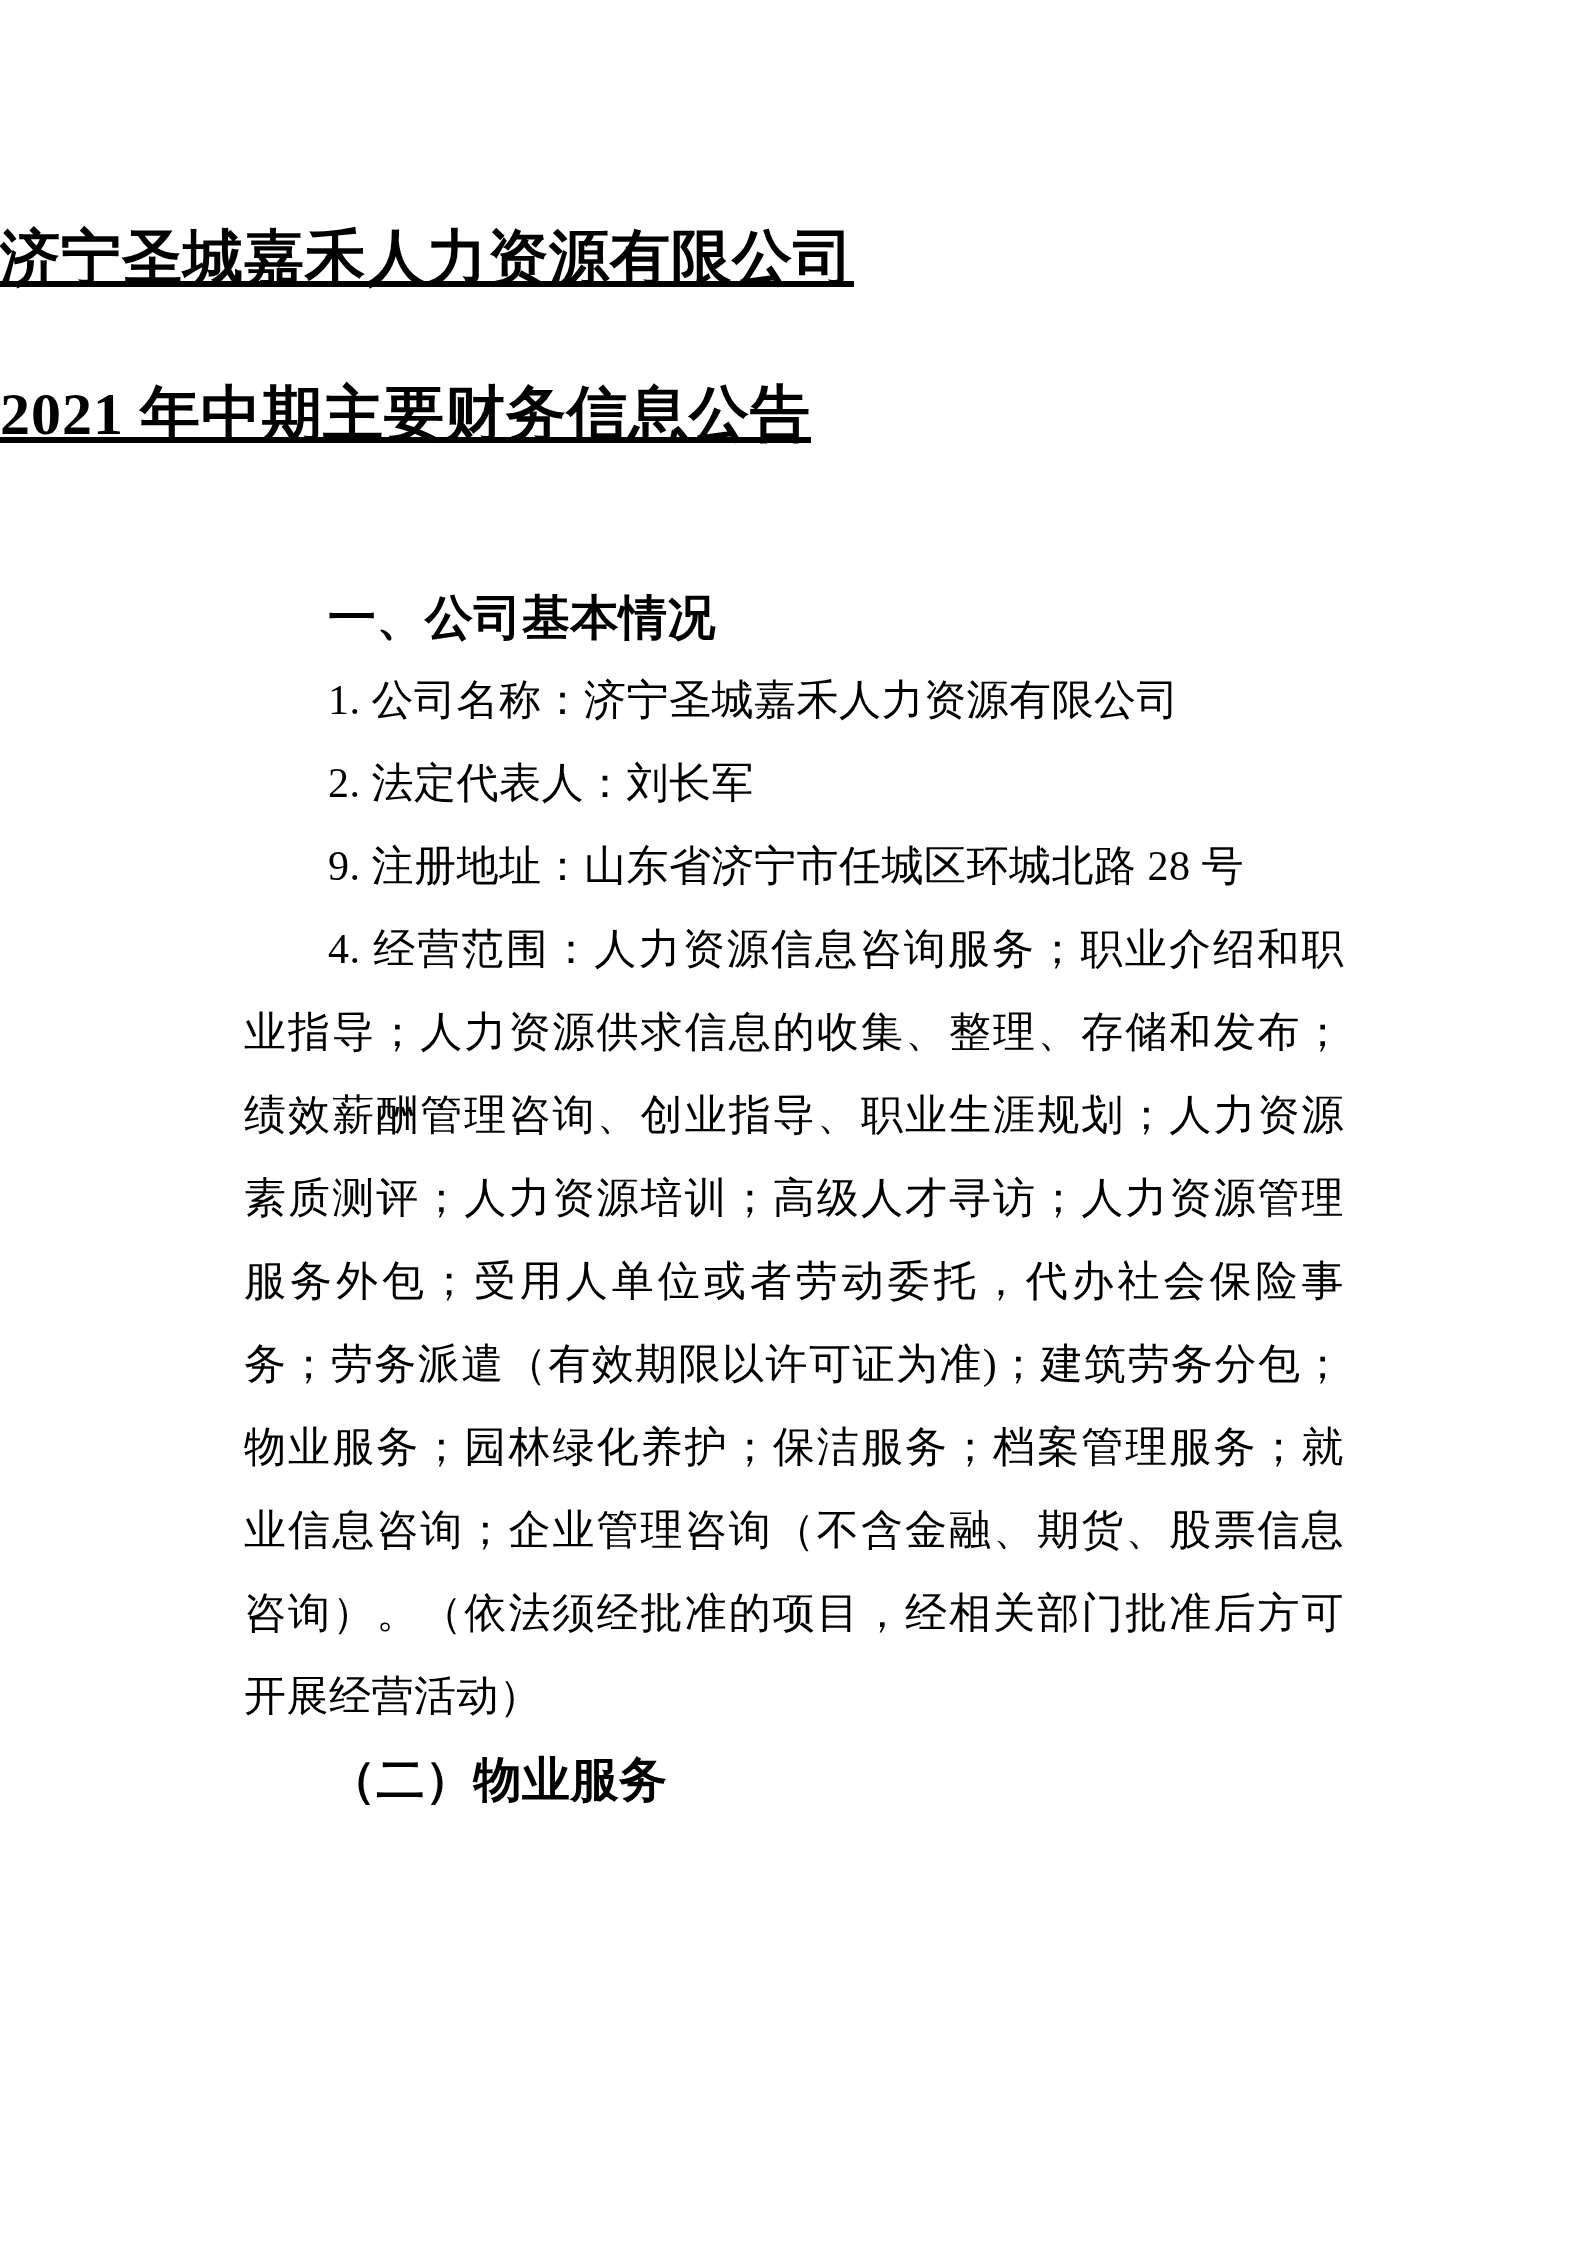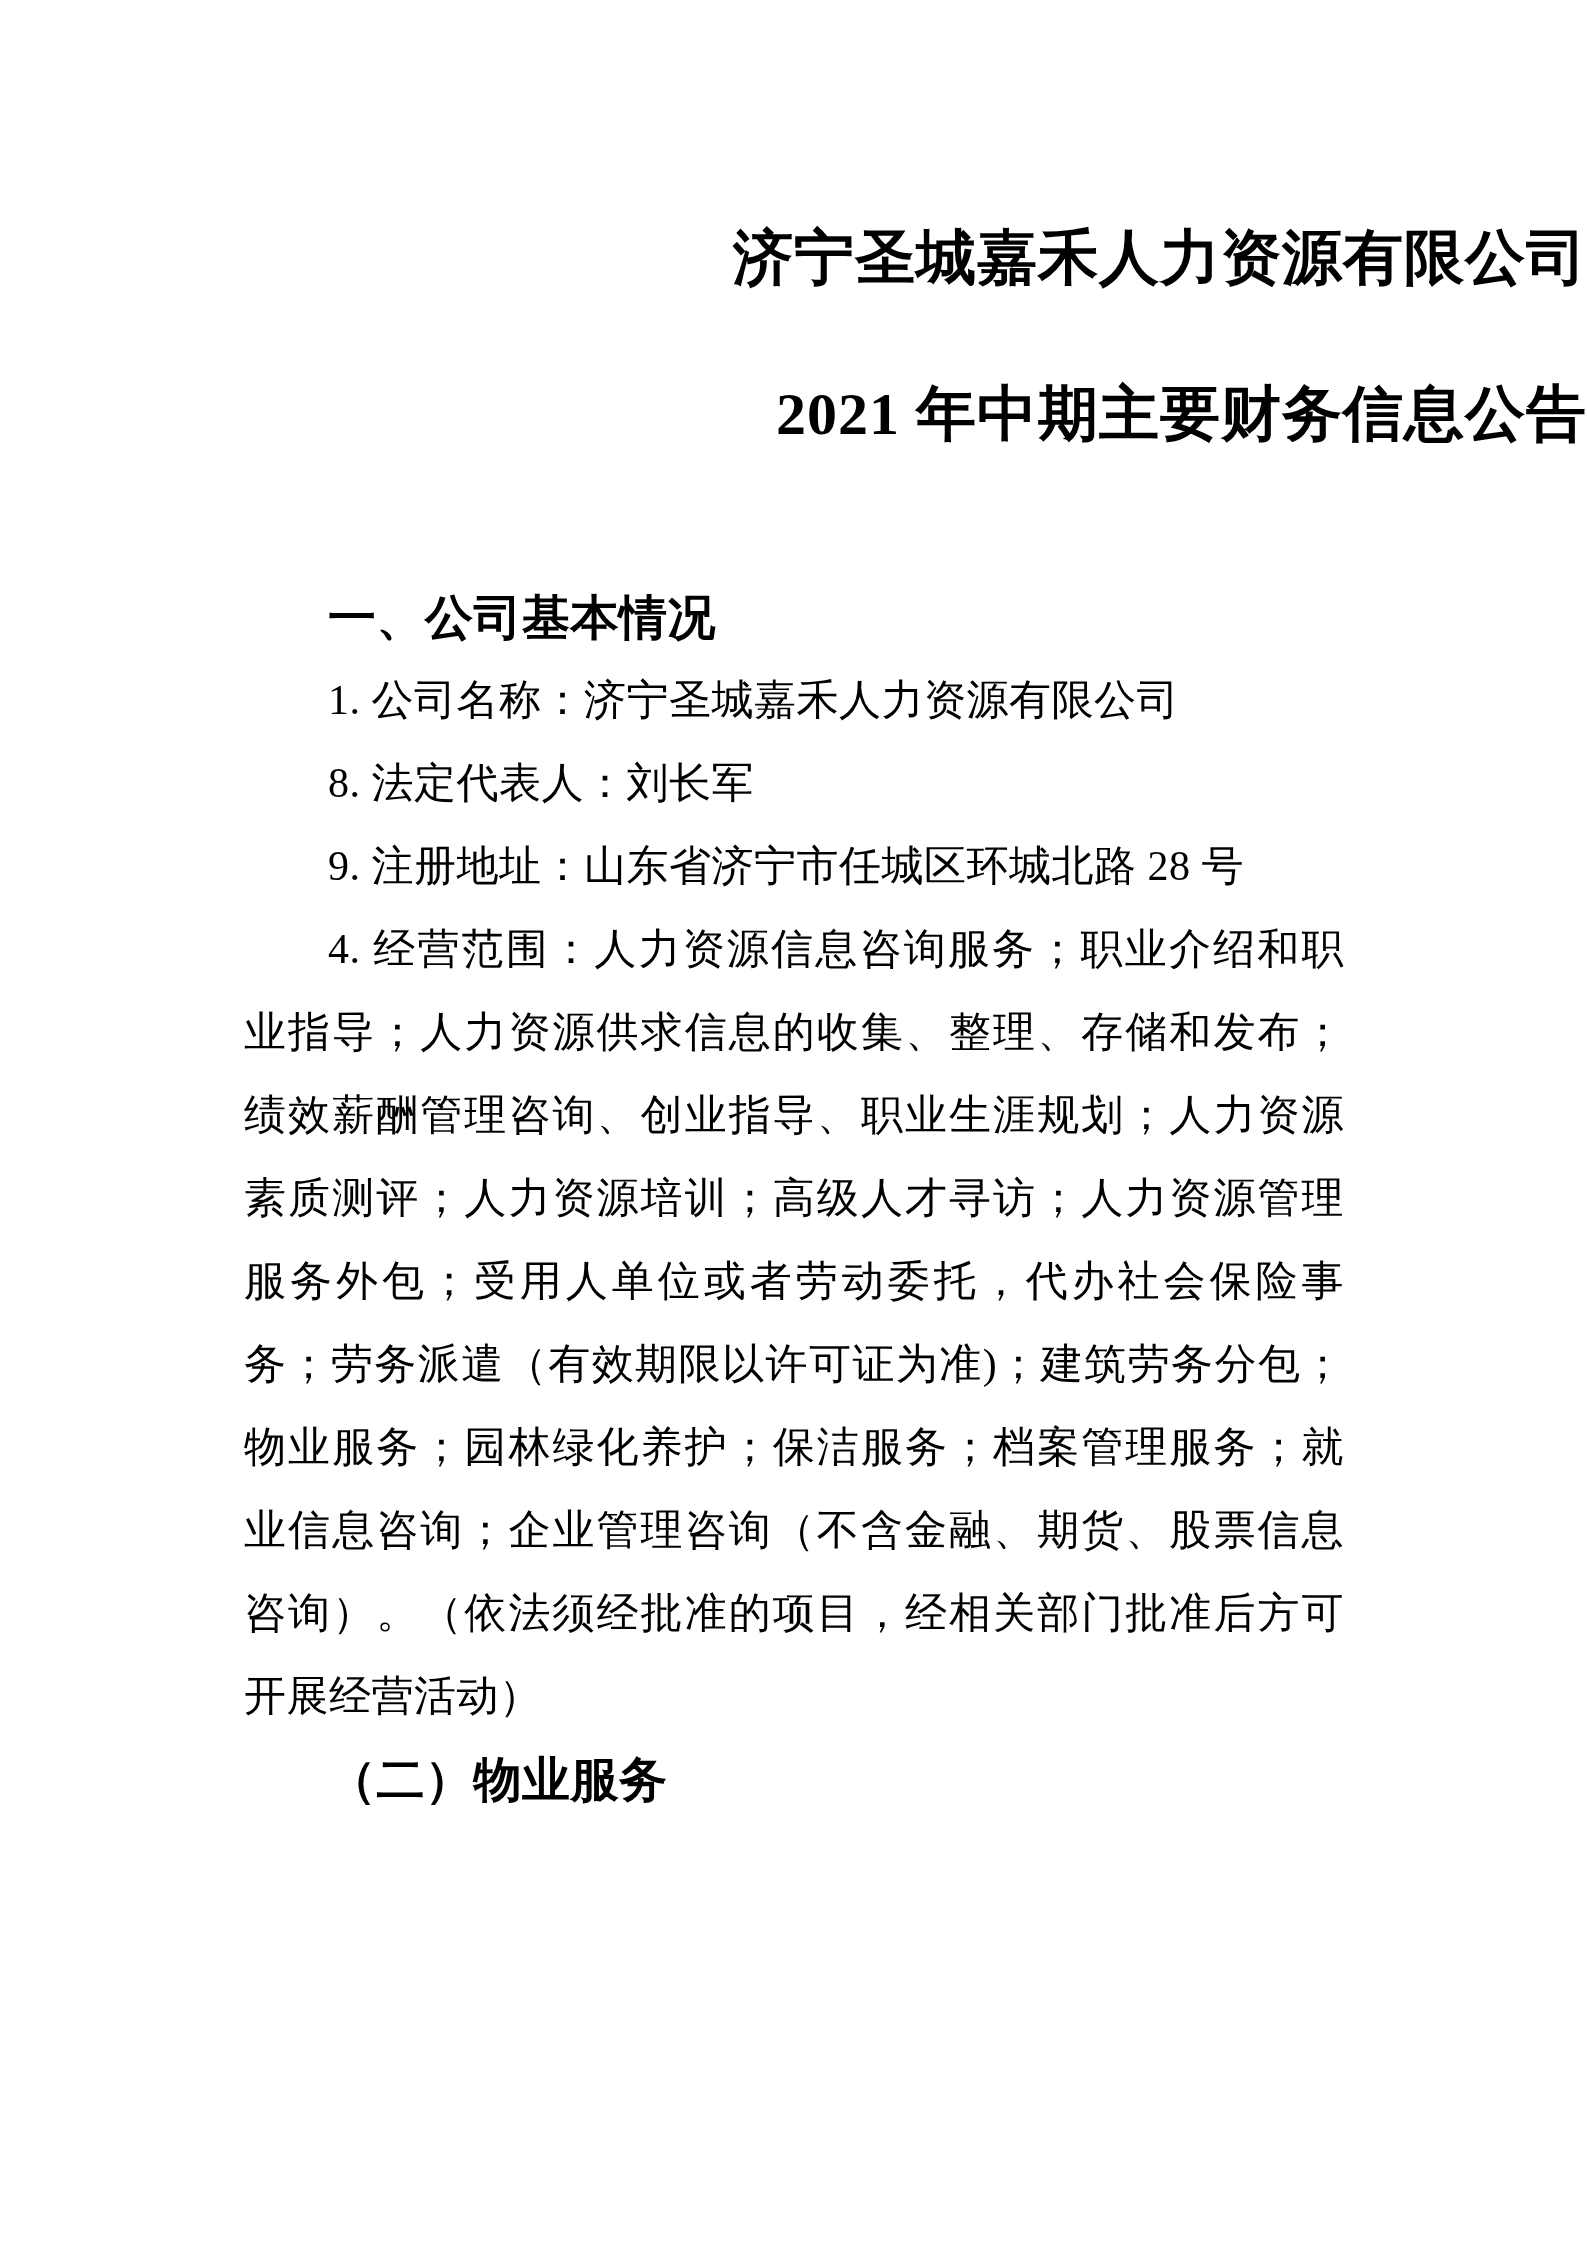--- a/index.html
+++ b/index.html
@@ -13,25 +13,26 @@
     height: 2245px;
     margin: 0 auto;
     background: #ffffff;
     color: #000000;
     font-family: "Liberation Serif", "DejaVu Serif", serif;
     overflow: hidden;
     box-sizing: border-box;
   }
   .doc-title {
     margin: 0;
-    text-align: right;
+    text-align: left;
     font-size: 60px;
     line-height: 60px;
     font-weight: bold;
     letter-spacing: 1px;
+    text-decoration: underline;
   }
   .doc-title.first {
     padding-top: 228px;
   }
   .doc-title.second {
     margin-top: 96px;
   }
   .doc-body {
     margin: 132px 243px 0 244px;
     font-size: 42px;
@@ -52,18 +53,18 @@
 </style>
 </head>
 <body>
 
 <div class="page" style="background: rgb(255, 255, 255); color: rgb(0, 0, 0);">
   <h1 class="doc-title first">济宁圣城嘉禾人力资源有限公司</h1>
   <h1 class="doc-title second">2021 年中期主要财务信息公告</h1>
   <div class="doc-body" id="doc-body">
       <p class="heading1">一、公司基本情况</p>
       <p class="paragraph">1. 公司名称：济宁圣城嘉禾人力资源有限公司</p>
-      <p class="paragraph">8. 法定代表人：刘长军</p>
+      <p class="paragraph">2. 法定代表人：刘长军</p>
       <p class="paragraph">9. 注册地址：山东省济宁市任城区环城北路 28 号</p>
       <p class="paragraph">4. 经营范围：人力资源信息咨询服务；职业介绍和职业指导；人力资源供求信息的收集、整理、存储和发布；绩效薪酬管理咨询、创业指导、职业生涯规划；人力资源素质测评；人力资源培训；高级人才寻访；人力资源管理服务外包；受用人单位或者劳动委托，代办社会保险事务；劳务派遣（有效期限以许可证为准)；建筑劳务分包；物业服务；园林绿化养护；保洁服务；档案管理服务；就业信息咨询；企业管理咨询（不含金融、期货、股票信息咨询）。（依法须经批准的项目，经相关部门批准后方可开展经营活动）</p>
       <p class="heading2">（二）物业服务</p>
     </div>
 </div>
 
 </body></html>

